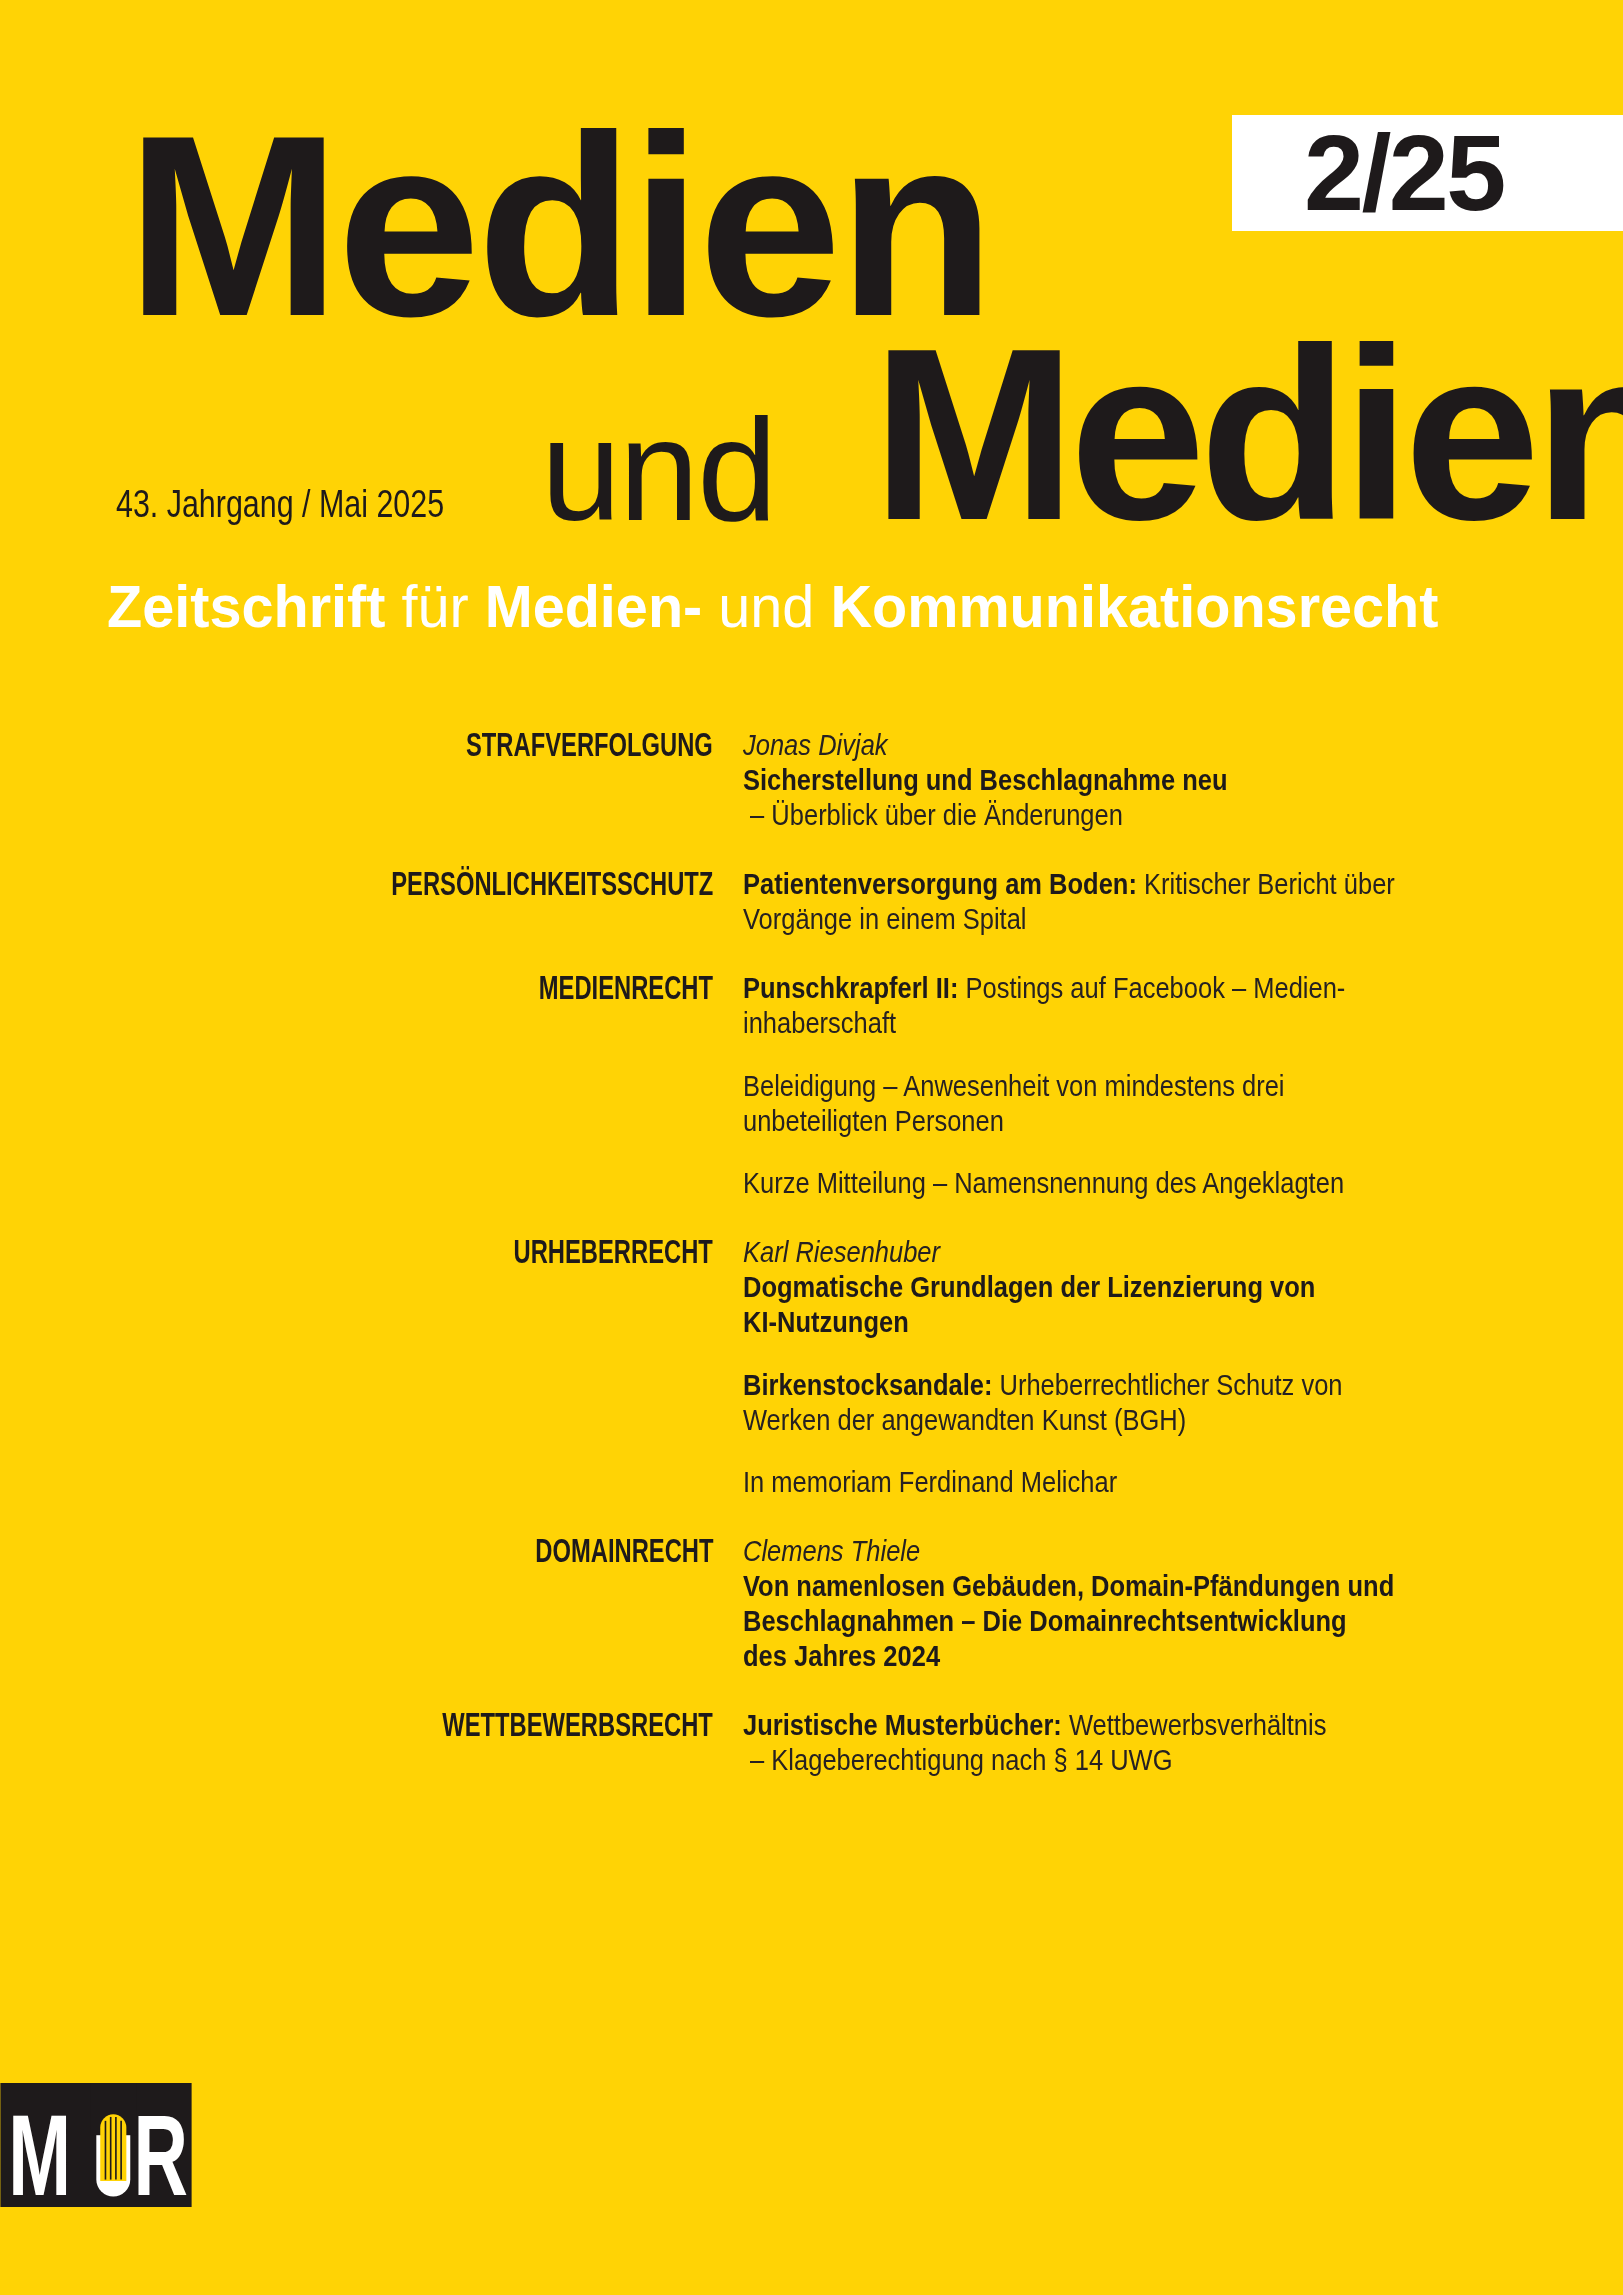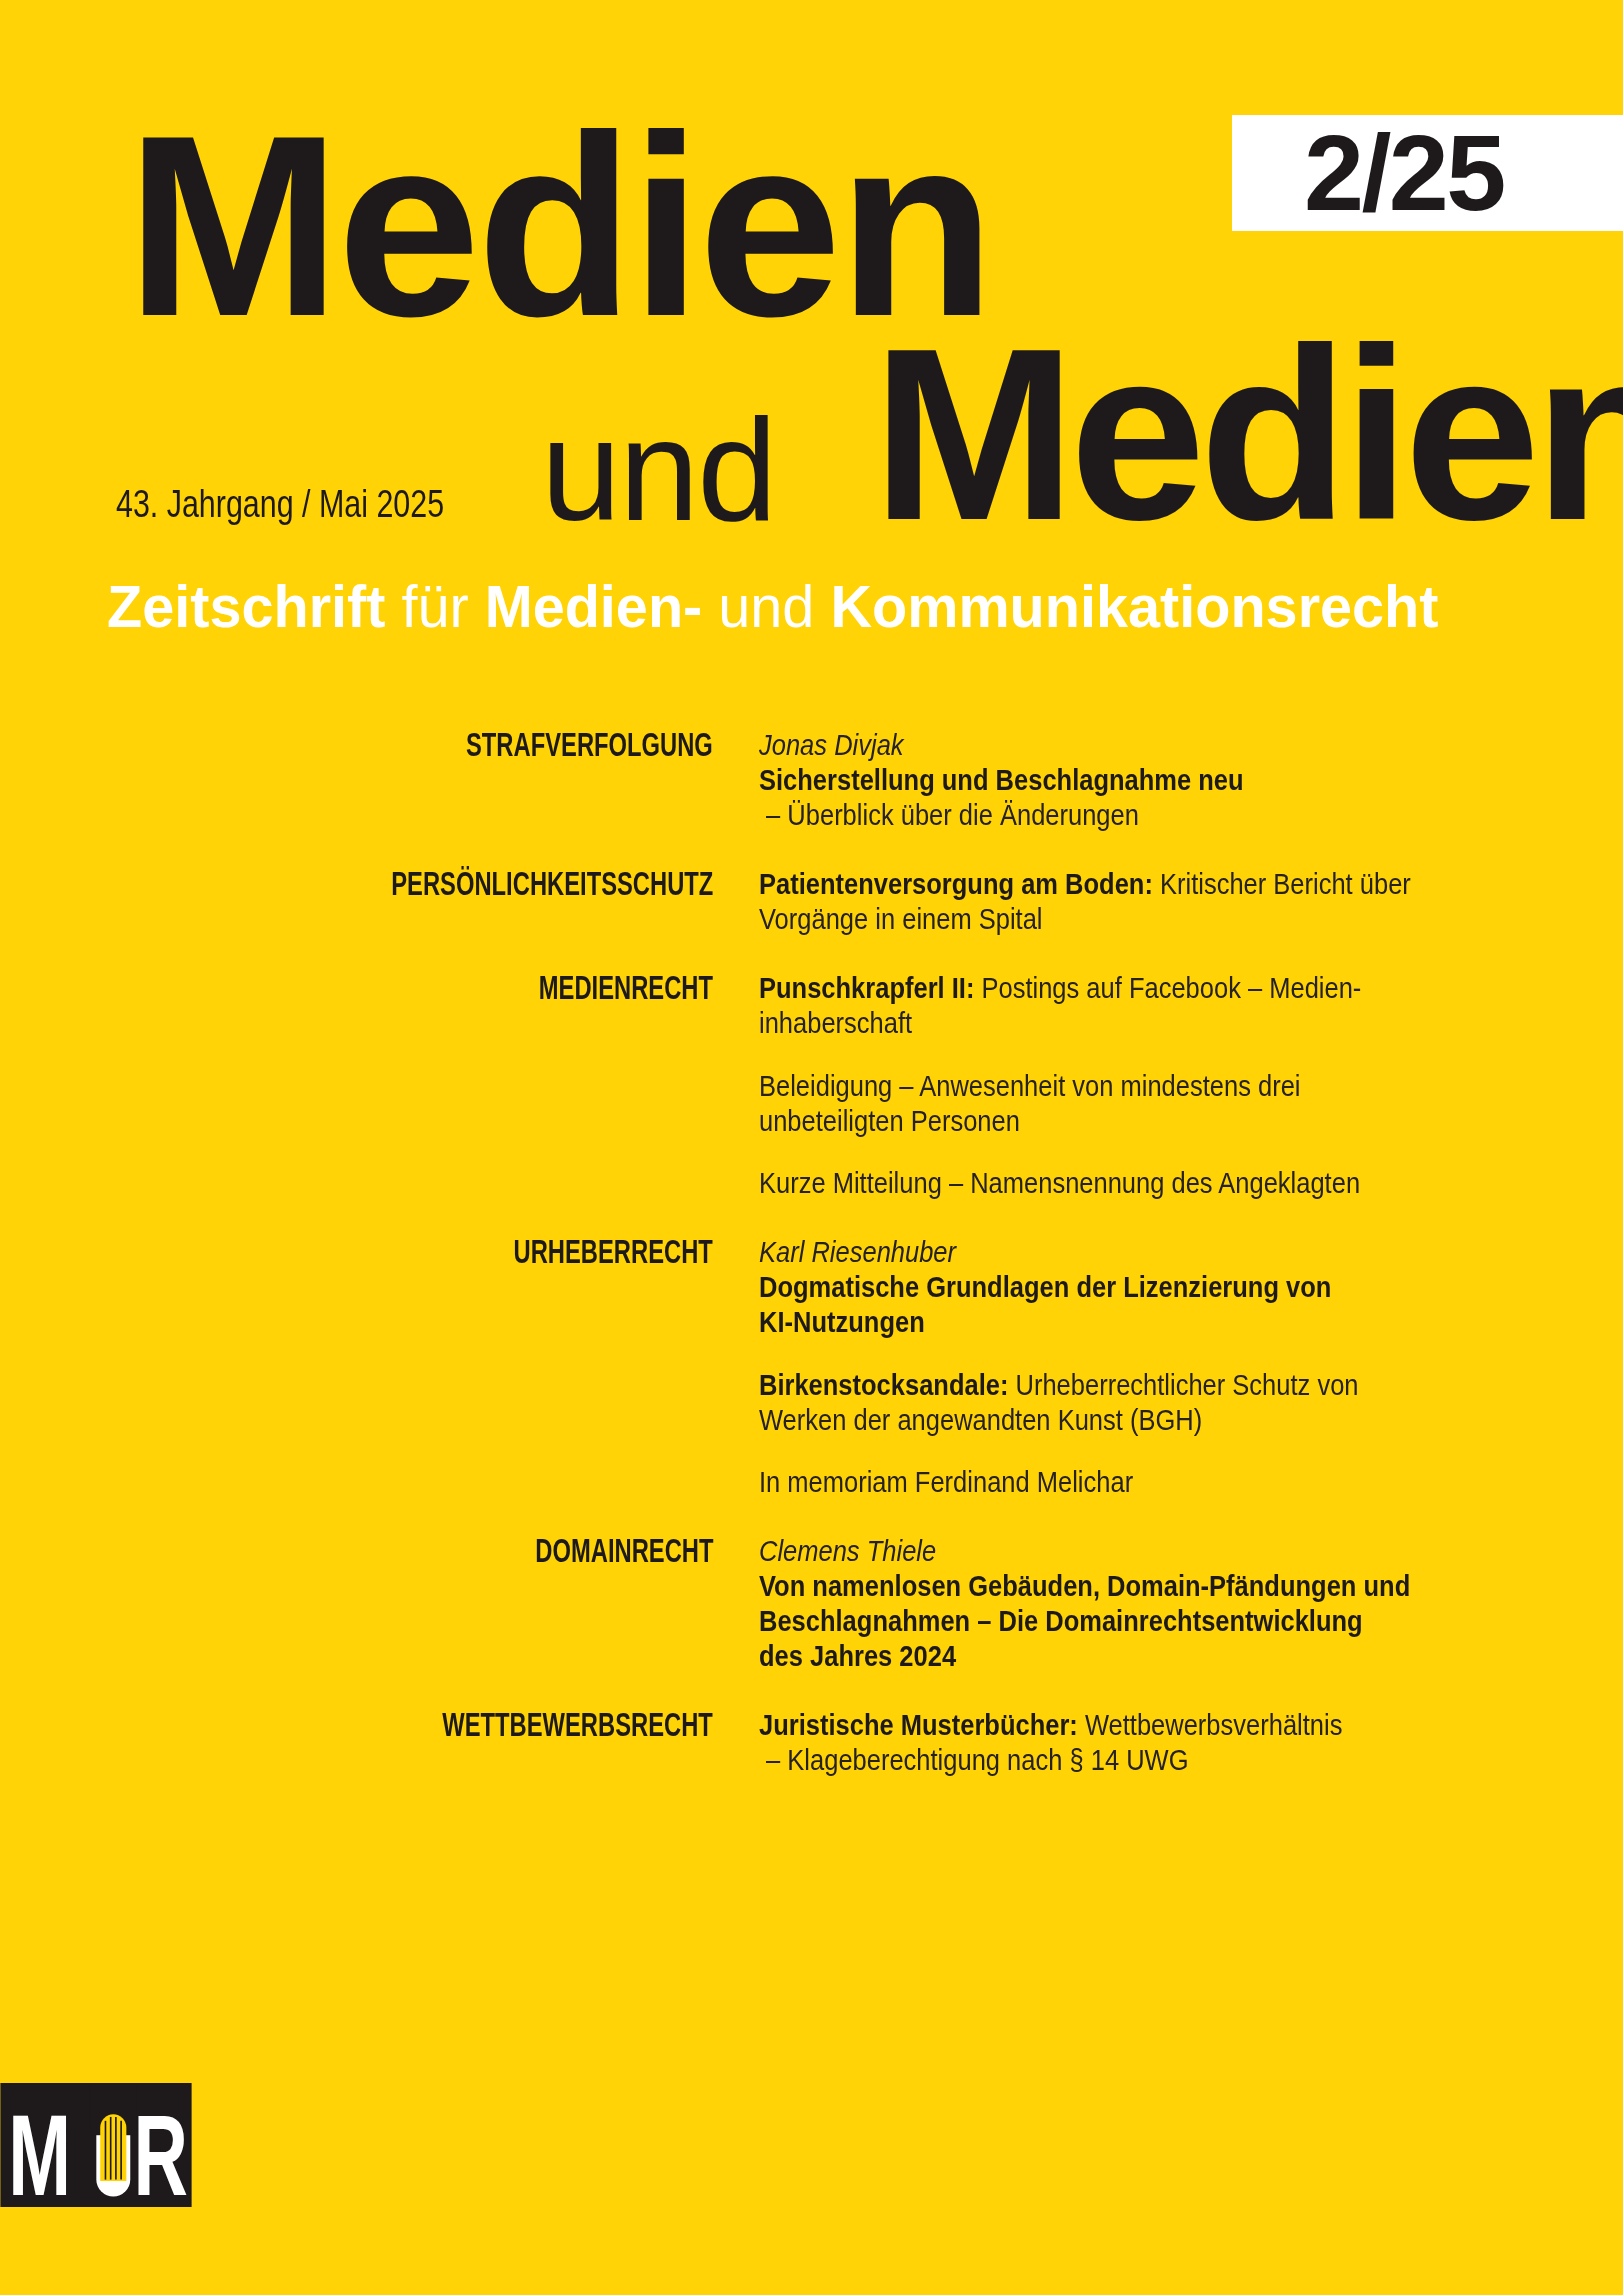--- a/index.html
+++ b/index.html
@@ -46,21 +46,21 @@
   .subtitle {
     position:absolute; left:107px; top:577px;
     font-size:60px; line-height:1; color:#FFFFFF; white-space:pre;
     transform:scaleX(0.96); transform-origin:0 0;
   }
   .subtitle .b { font-weight:bold; }
 
   
   .toc { position:absolute; left:0; top:727px; width:1623px; }
   .toc-section {
-    display:grid; grid-template-columns:713px 1fr; column-gap:46px;
+    display:grid; grid-template-columns:713px 1fr; column-gap:30px;
     margin-bottom:34px;
   }
   .toc-cat {
     text-align:right; font-weight:bold; font-size:33px; line-height:35px;
     white-space:pre;
   }
   .toc-cat > span {
     display:inline-block; transform:scaleX(0.72); transform-origin:100% 0;
     white-space:pre;
   }

